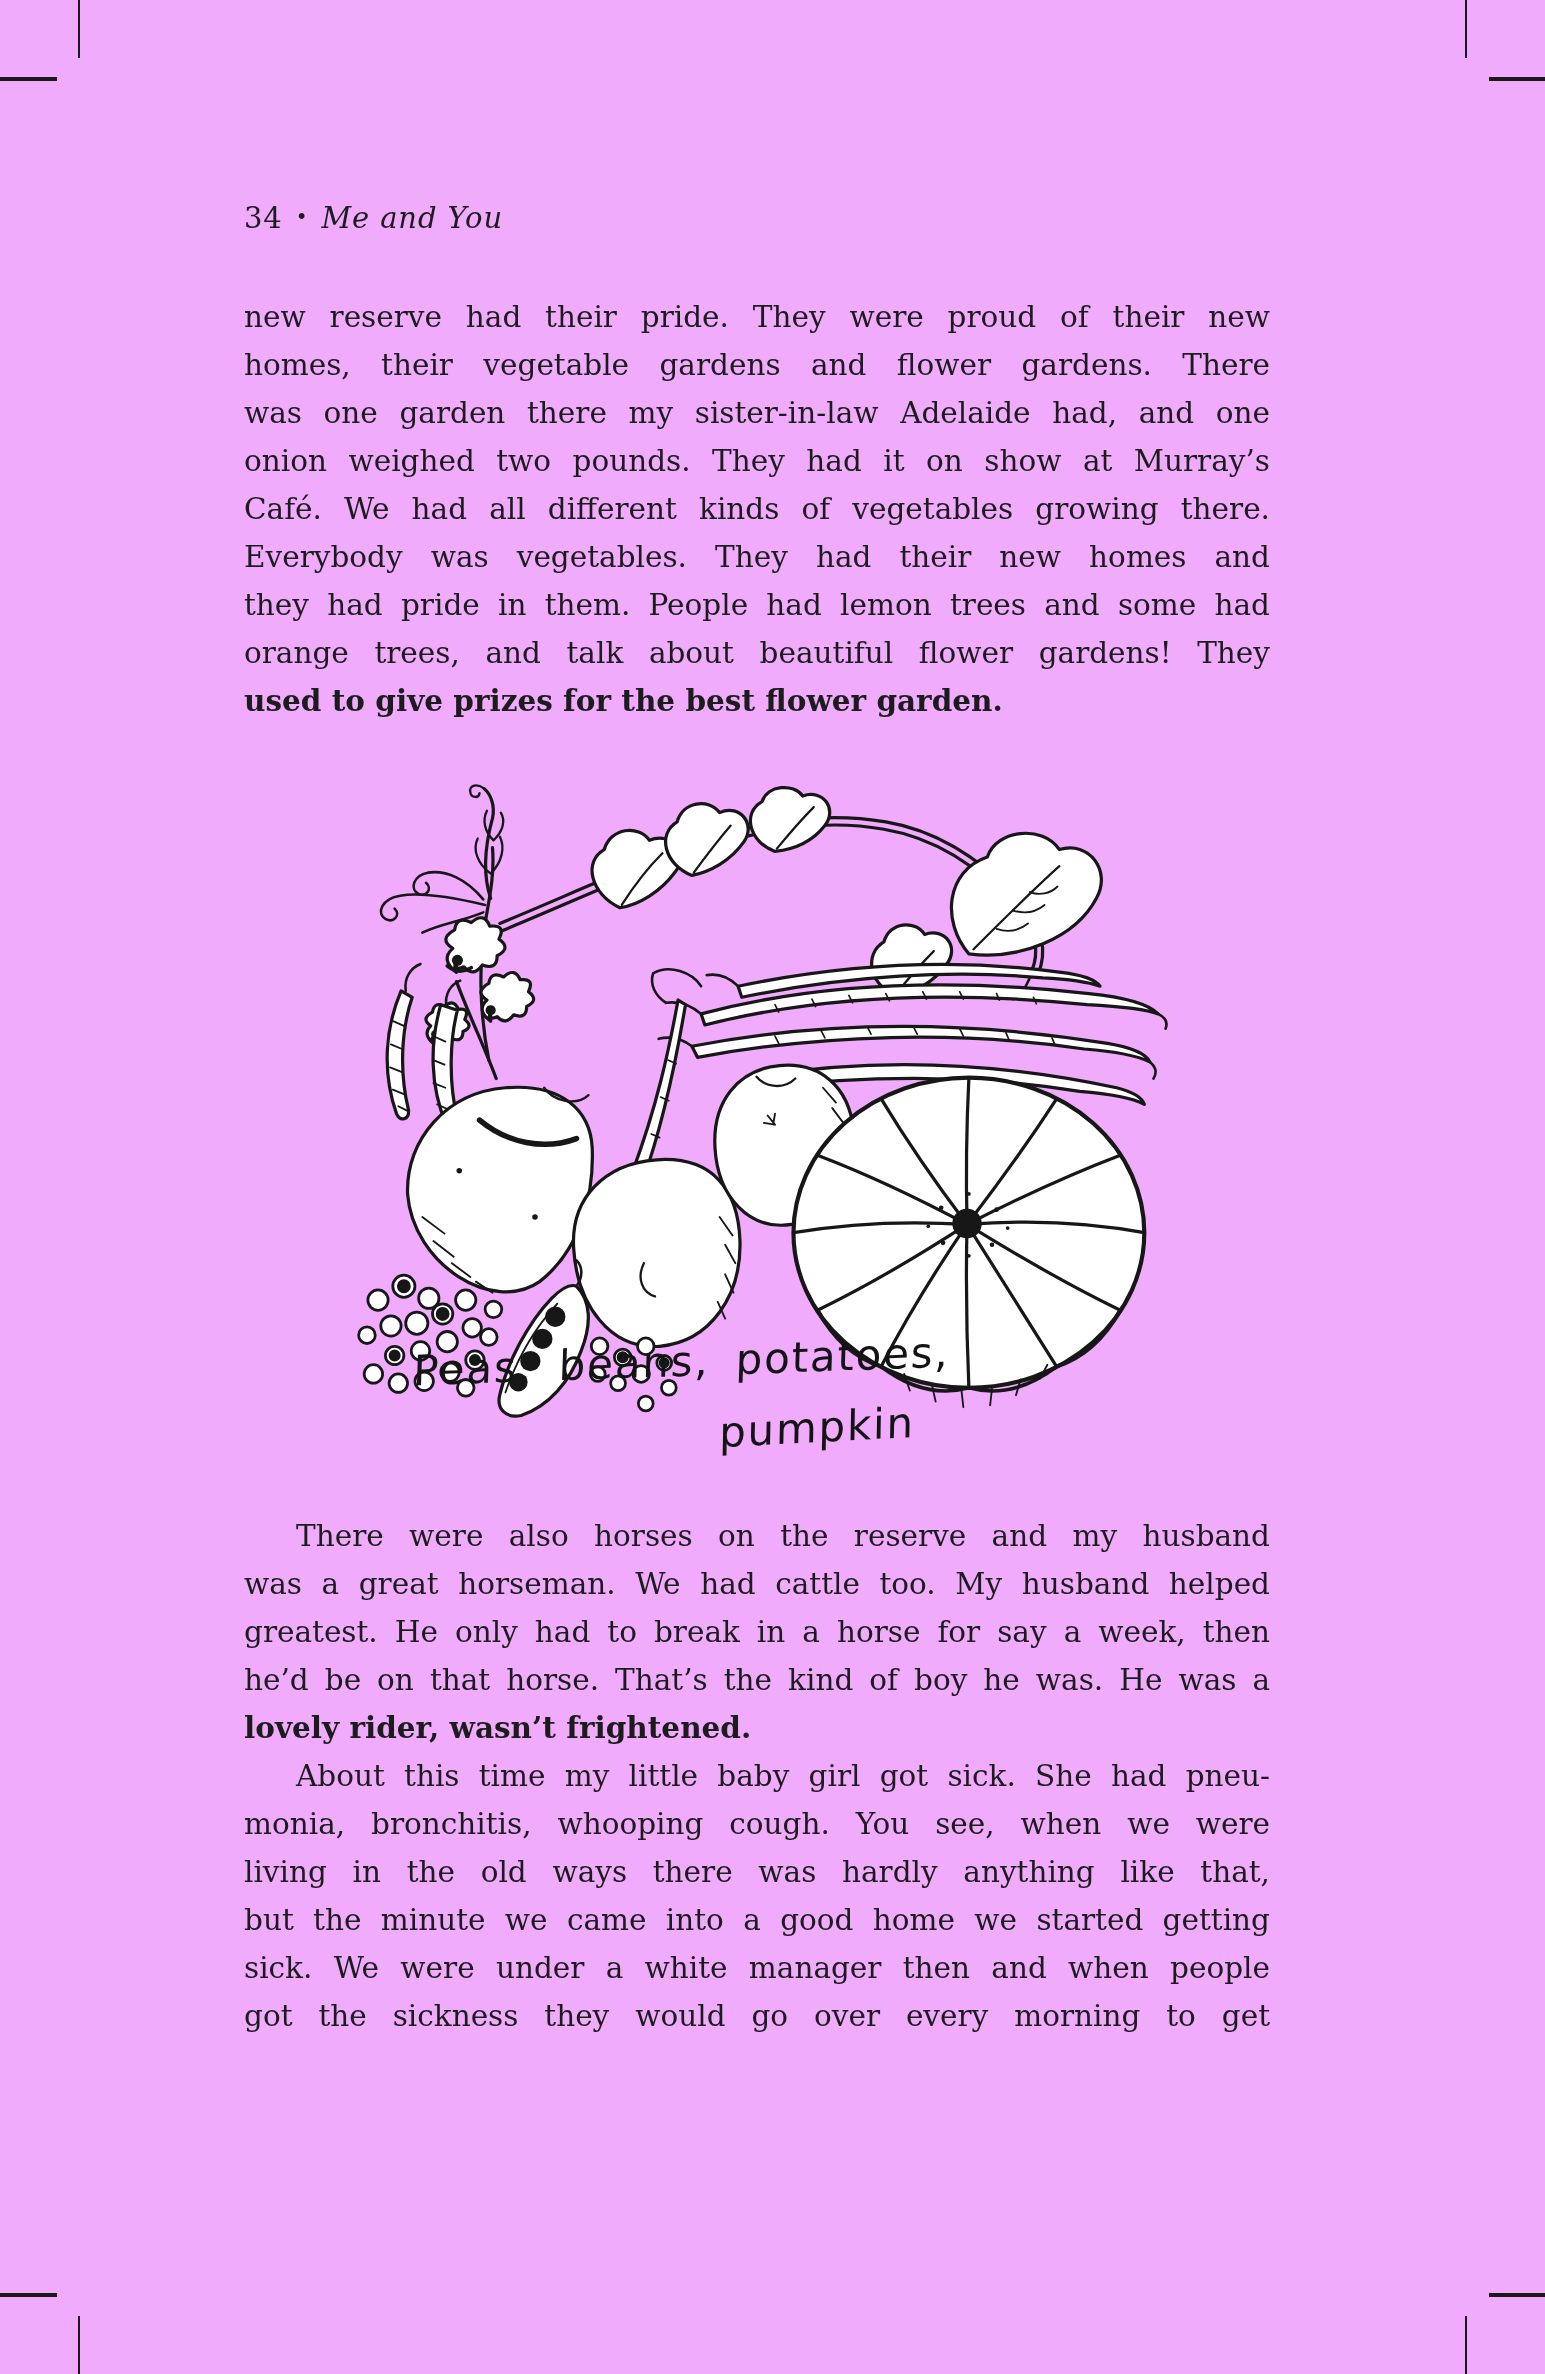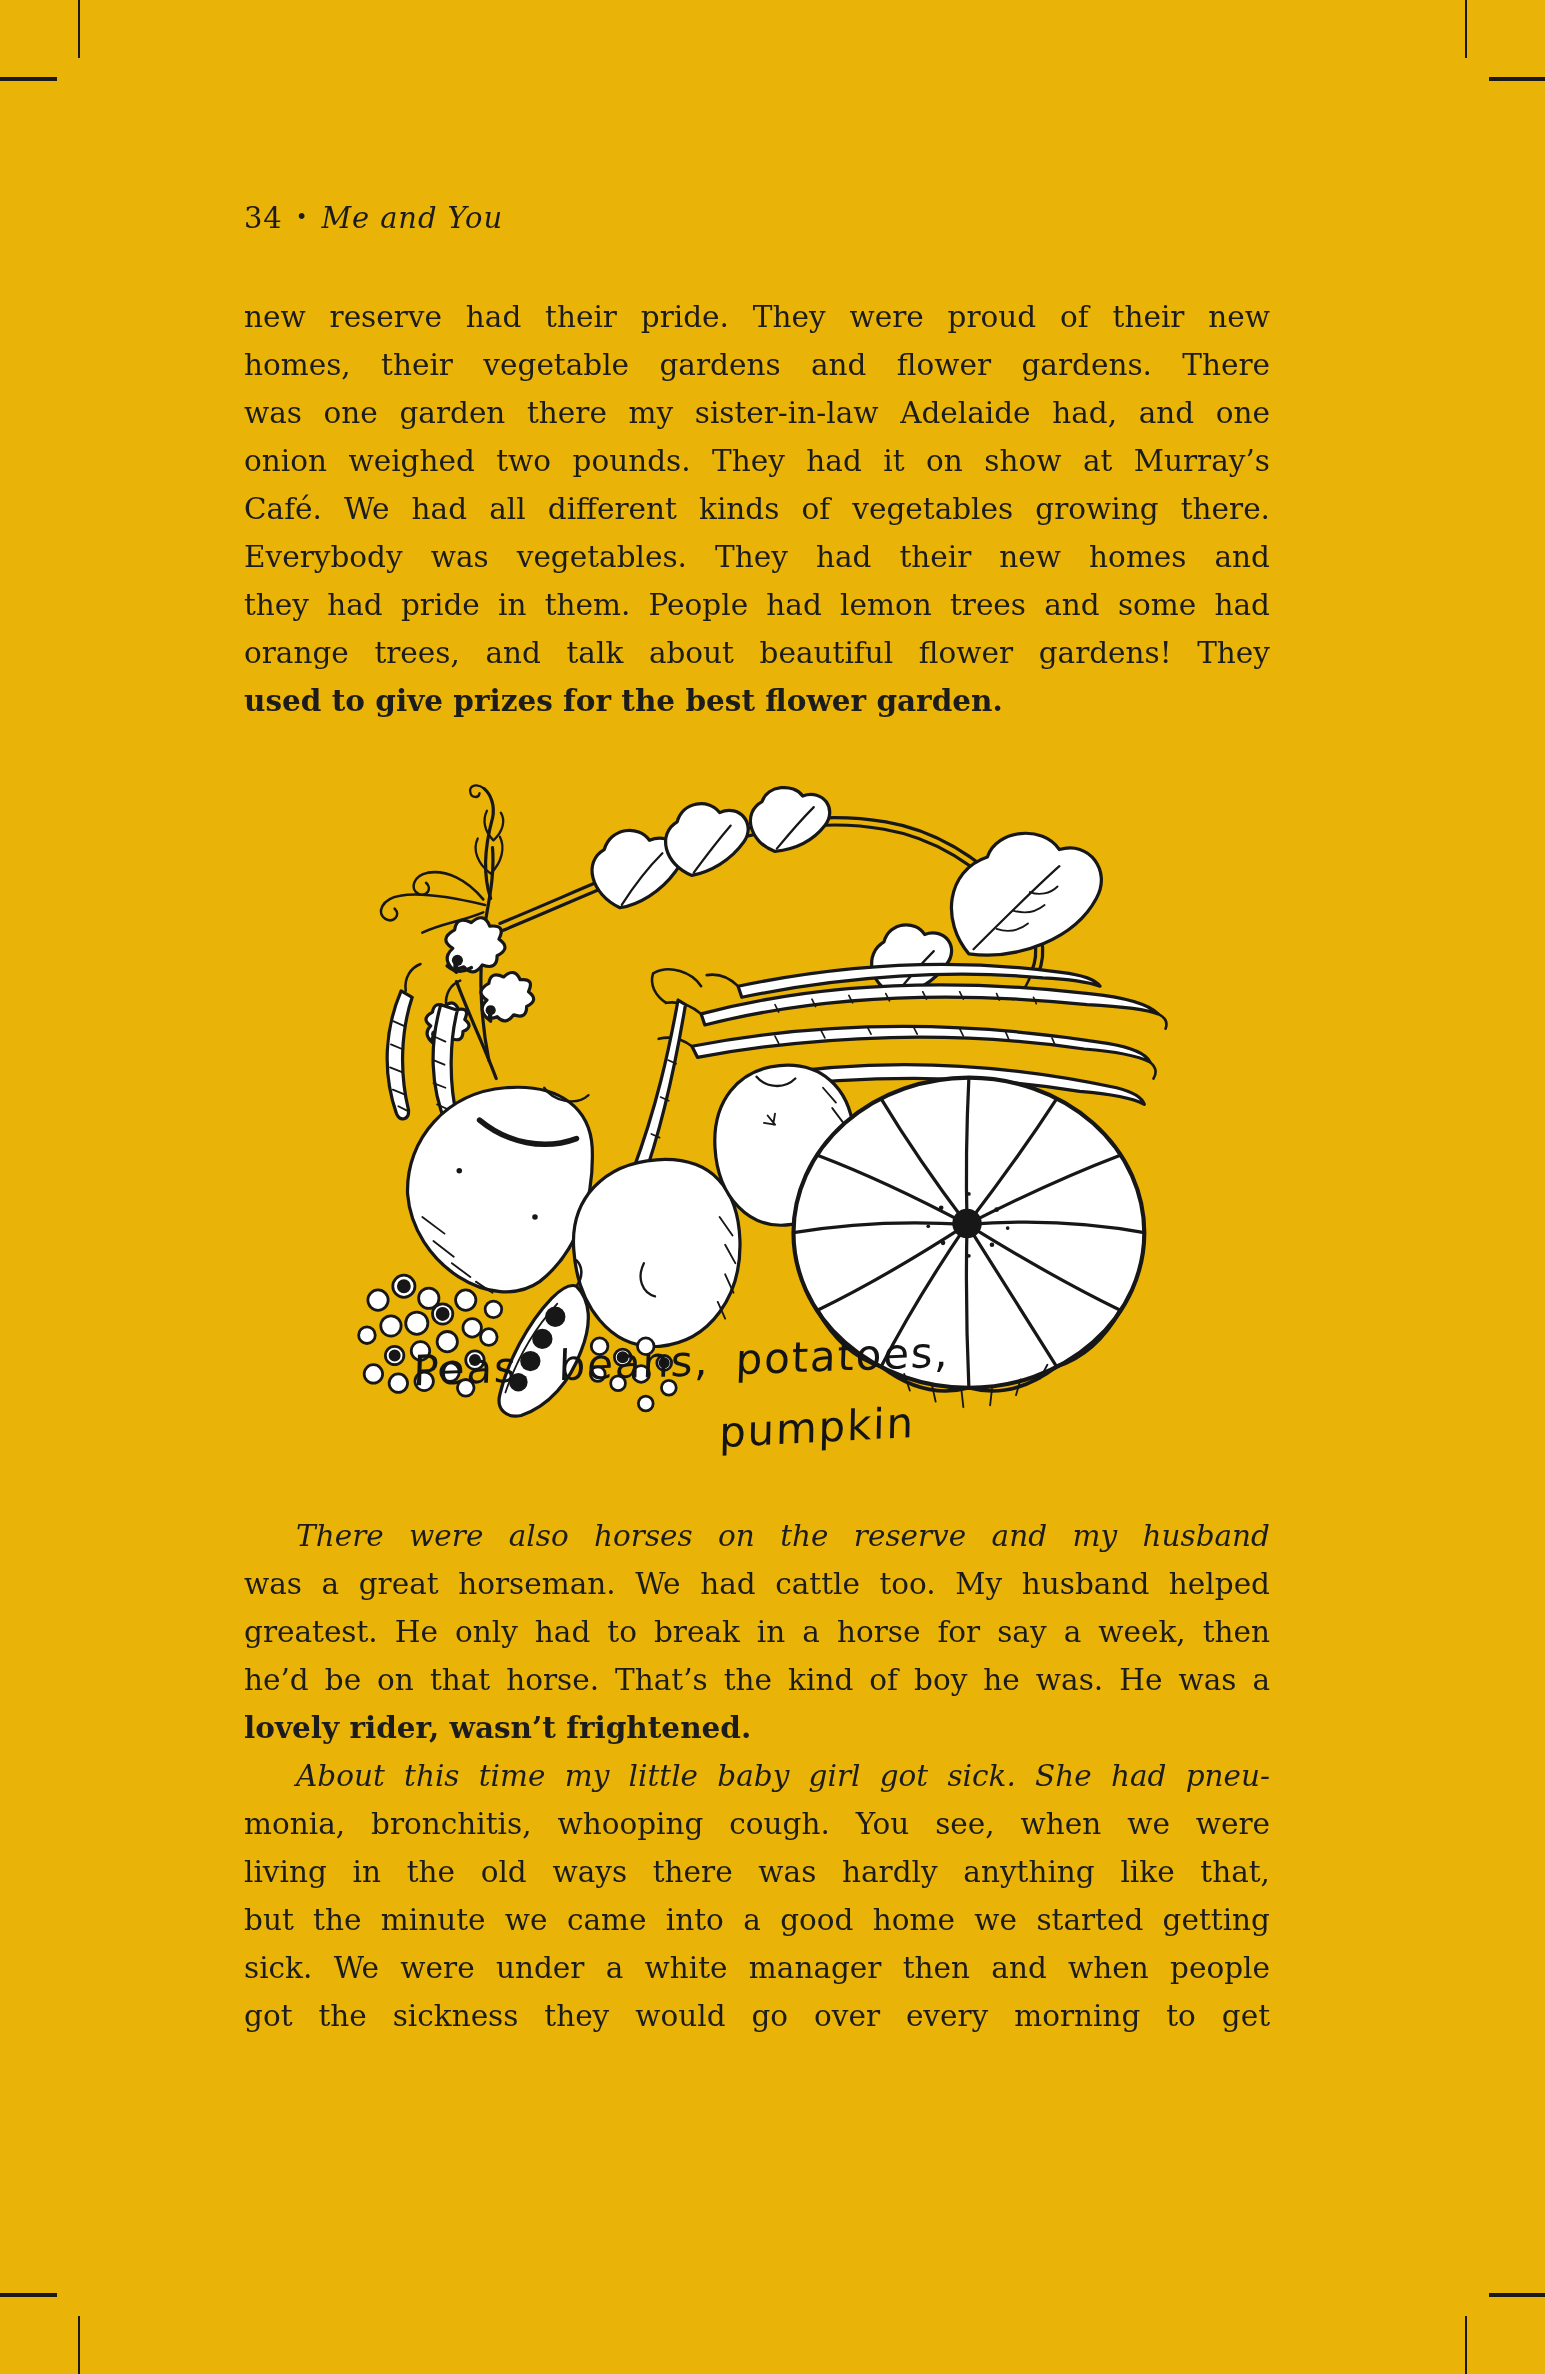--- a/index.html
+++ b/index.html
@@ -1,17 +1,17 @@
 <!DOCTYPE html>
 <html style="font-size:14.8px"><head>
 <meta charset="utf-8">
 <style>
   html,body{margin:0;padding:0;background:#ffffff;}
   .page{
-    position:relative;width:1546px;height:2375px;background:#eab308;
+    position:relative;width:1546px;height:2375px;background:#f0abfc;
     font-family:"DejaVu Serif",serif;color:#1c1c1c;overflow:hidden;
   }
   
   .crop{position:absolute;background:#1a1a1a;}
   .crop.v{width:1.8px;height:58px;}
   .crop.h{height:3.7px;width:57px;}
   .crop.v.tl{left:78px;top:0;}
   .crop.v.tr{left:1465px;top:0;}
   .crop.v.bl{left:78px;top:2316px;height:59px;}
   .crop.v.br{left:1465px;top:2316px;height:59px;}
@@ -22,21 +22,21 @@
 
   .running-header{position:absolute;left:244px;top:201px;font-size:29px;letter-spacing:0.9px;white-space:nowrap;}
   .running-header .sep{display:inline-block;margin:0 13px;font-size:20px;transform:translateY(-3.7px);}
   .running-header .book-title{font-style:italic;}
 
   .text-block{position:absolute;left:244px;width:1026px;font-size:29.5px;line-height:48px;}
   .tb1{top:293px;}
   .tb2{top:1512px;}
   .line{text-align:justify;text-align-last:justify;-moz-text-align-last:justify;}
   .line.last{text-align-last:left;font-weight:bold;-moz-text-align-last:left;}
-  .line.indent{text-indent:52px;font-style:italic;}
+  .line.indent{text-indent:52px;}
 
   .illustration{position:absolute;left:258px;top:783px;width:914px;height:688px;}
   .illustration svg{position:absolute;left:0;top:0;}
   .caption{
     position:absolute;font-family:"DejaVu Sans",sans-serif;color:#141414;
     font-size:42px;letter-spacing:1.8px;word-spacing:11px;white-space:nowrap;
   }
   .cap1{left:155px;top:554px;transform:rotate(-2deg) skewX(-4deg);}
   .cap2{left:461px;top:620px;transform:rotate(-3deg) skewX(-4deg);}
 </style>

